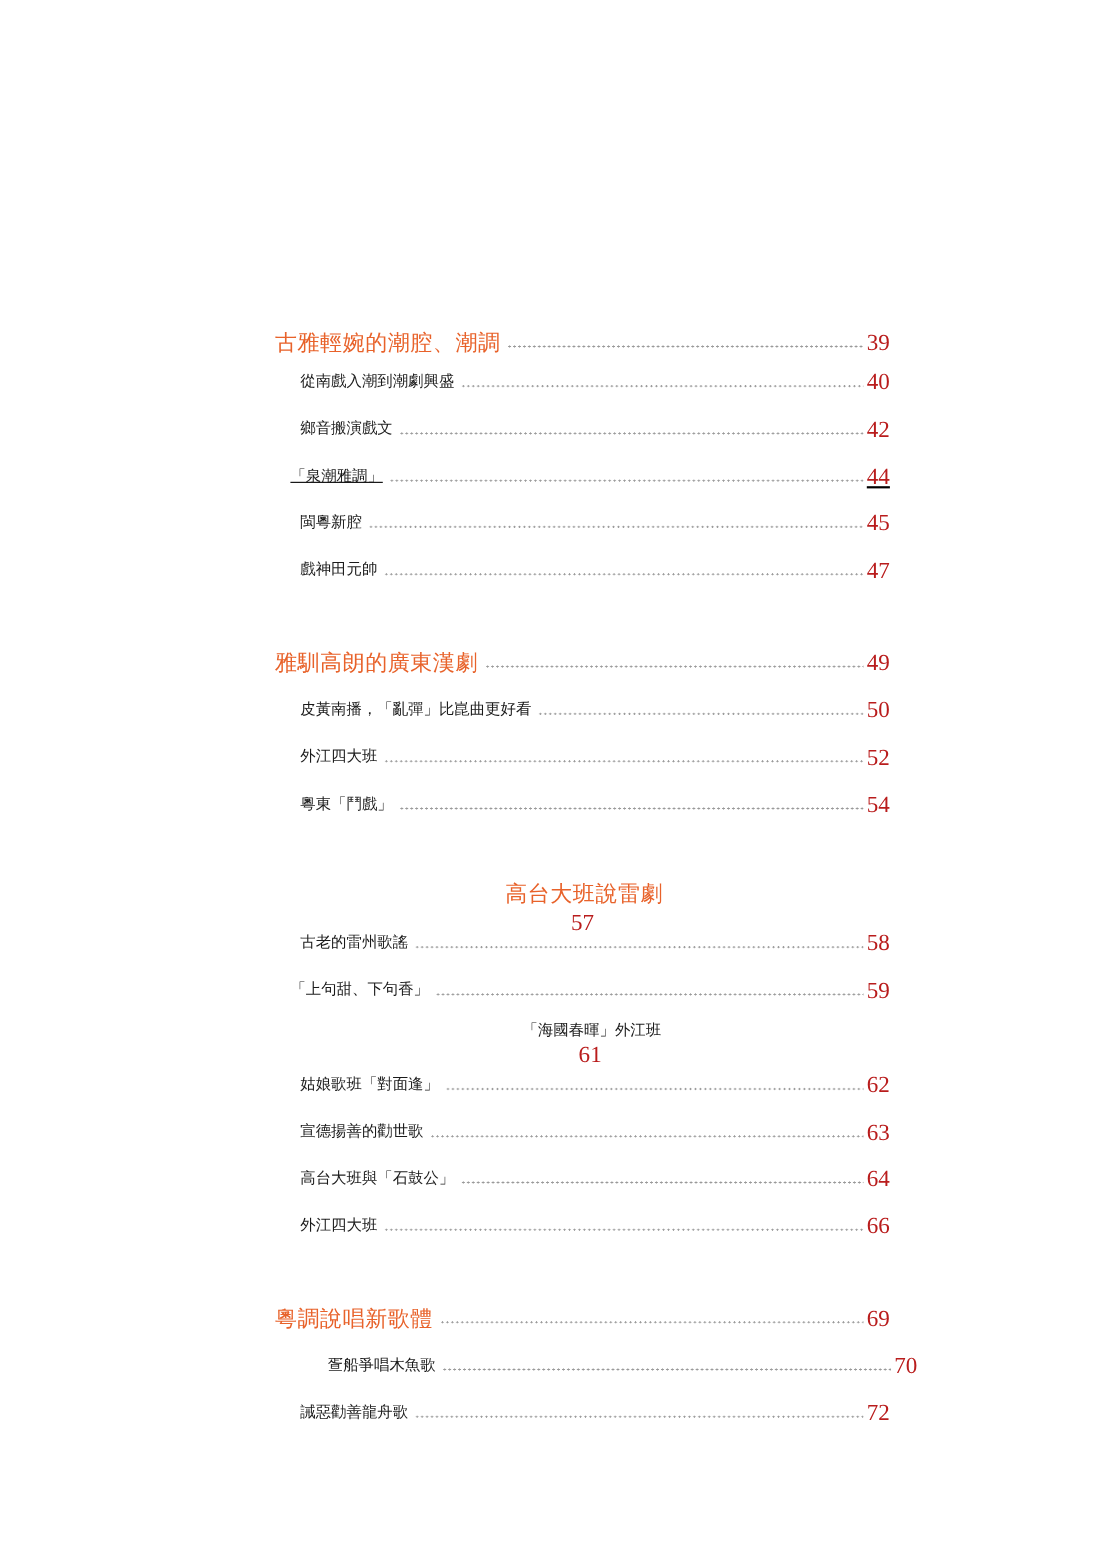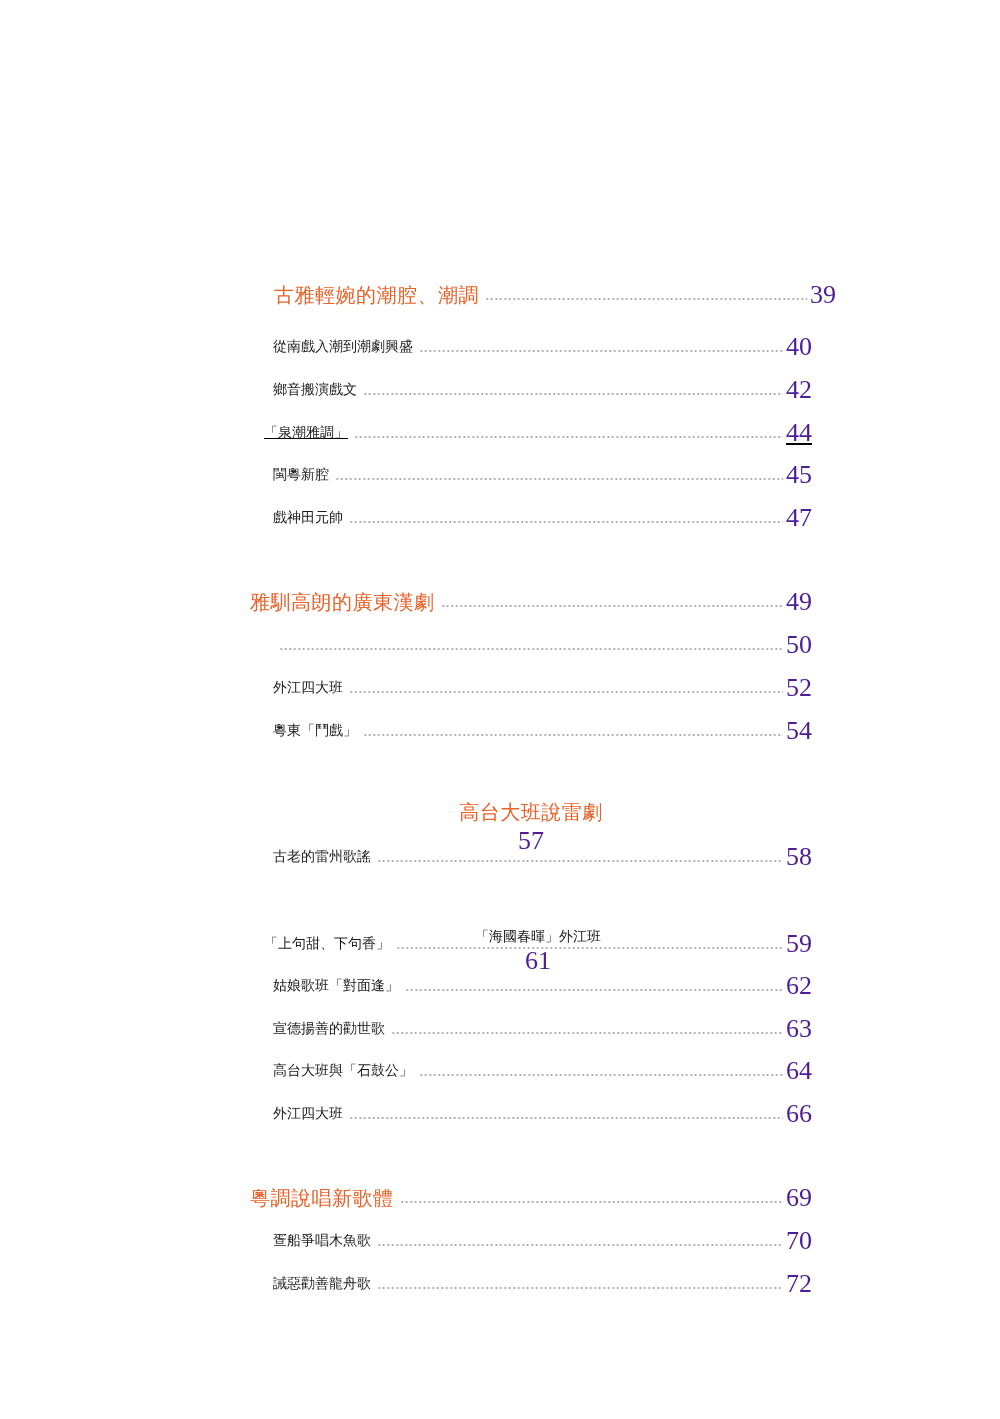--- a/index.html
+++ b/index.html
@@ -57,31 +57,31 @@
       align-self: center;
       position: relative;
       top: 4px;
       background-image: radial-gradient(circle, #9a9a9a 0.9px, transparent 1.1px);
       background-size: 4.5px 2px;
       background-repeat: repeat-x;
     }
     .page {
       flex: 0 0 auto;
       font-family: "Liberation Serif", "DejaVu Serif", serif;
-      font-size: 26px;
-      color: #4c1d95;
+      font-size: 21px;
+      color: #b91c1c;
       min-width: 24px;
     }
   </style>
 </head>
 <body>
 
 <div class="toc">
 
-  <div class="row heading" style="top:280px;margin-left:24px;">
+  <div class="row heading" style="top:296px;">
     <span class="title">古雅輕婉的潮腔、潮調</span>
     <span class="leader"></span>
     <span class="page">39</span>
   </div>
   <div class="row sub" style="top:332px;">
     <span class="title">從南戲入潮到潮劇興盛</span>
     <span class="leader"></span>
     <span class="page">40</span>
   </div>
   <div class="row sub" style="top:375px;">
@@ -104,20 +104,21 @@
     <span class="leader"></span>
     <span class="page">47</span>
   </div>
 
   <div class="row heading" style="top:587px;">
     <span class="title">雅馴高朗的廣東漢劇</span>
     <span class="leader"></span>
     <span class="page">49</span>
   </div>
   <div class="row sub" style="top:630px;">
+    <span class="title">皮黃南播，「亂彈」比崑曲更好看</span>
     <span class="leader"></span>
     <span class="page">50</span>
   </div>
   <div class="row sub" style="top:673px;">
     <span class="title">外江四大班</span>
     <span class="leader"></span>
     <span class="page">52</span>
   </div>
   <div class="row sub" style="top:716px;">
     <span class="title">粵東「鬥戲」</span>
@@ -128,21 +129,21 @@
   <div class="row heading" style="top:799px;flex-direction:column;">
     <span class="title">高台大班說雷劇</span>
     <span class="leader"></span>
     <span class="page">57</span>
   </div>
   <div class="row sub" style="top:842px;">
     <span class="title">古老的雷州歌謠</span>
     <span class="leader"></span>
     <span class="page">58</span>
   </div>
-  <div class="row sub bracket" style="top:929px;">
+  <div class="row sub bracket" style="top:885px;">
     <span class="title">「上句甜、下句香」</span>
     <span class="leader"></span>
     <span class="page">59</span>
   </div>
   <div class="row sub bracket" style="top:928px;flex-direction:column;">
     <span class="title">「海國春暉」外江班</span>
     <span class="leader"></span>
     <span class="page">61</span>
   </div>
   <div class="row sub" style="top:971px;">
@@ -164,21 +165,21 @@
     <span class="title">外江四大班</span>
     <span class="leader"></span>
     <span class="page">66</span>
   </div>
 
   <div class="row heading" style="top:1183px;">
     <span class="title">粵調說唱新歌體</span>
     <span class="leader"></span>
     <span class="page">69</span>
   </div>
-  <div class="row sub" style="top:1226px;">
+  <div class="row sub" style="top:1226px;margin-left:25px;">
     <span class="title">疍船爭唱木魚歌</span>
     <span class="leader"></span>
     <span class="page">70</span>
   </div>
   <div class="row sub" style="top:1269px;">
     <span class="title">誡惡勸善龍舟歌</span>
     <span class="leader"></span>
     <span class="page">72</span>
   </div>
 

